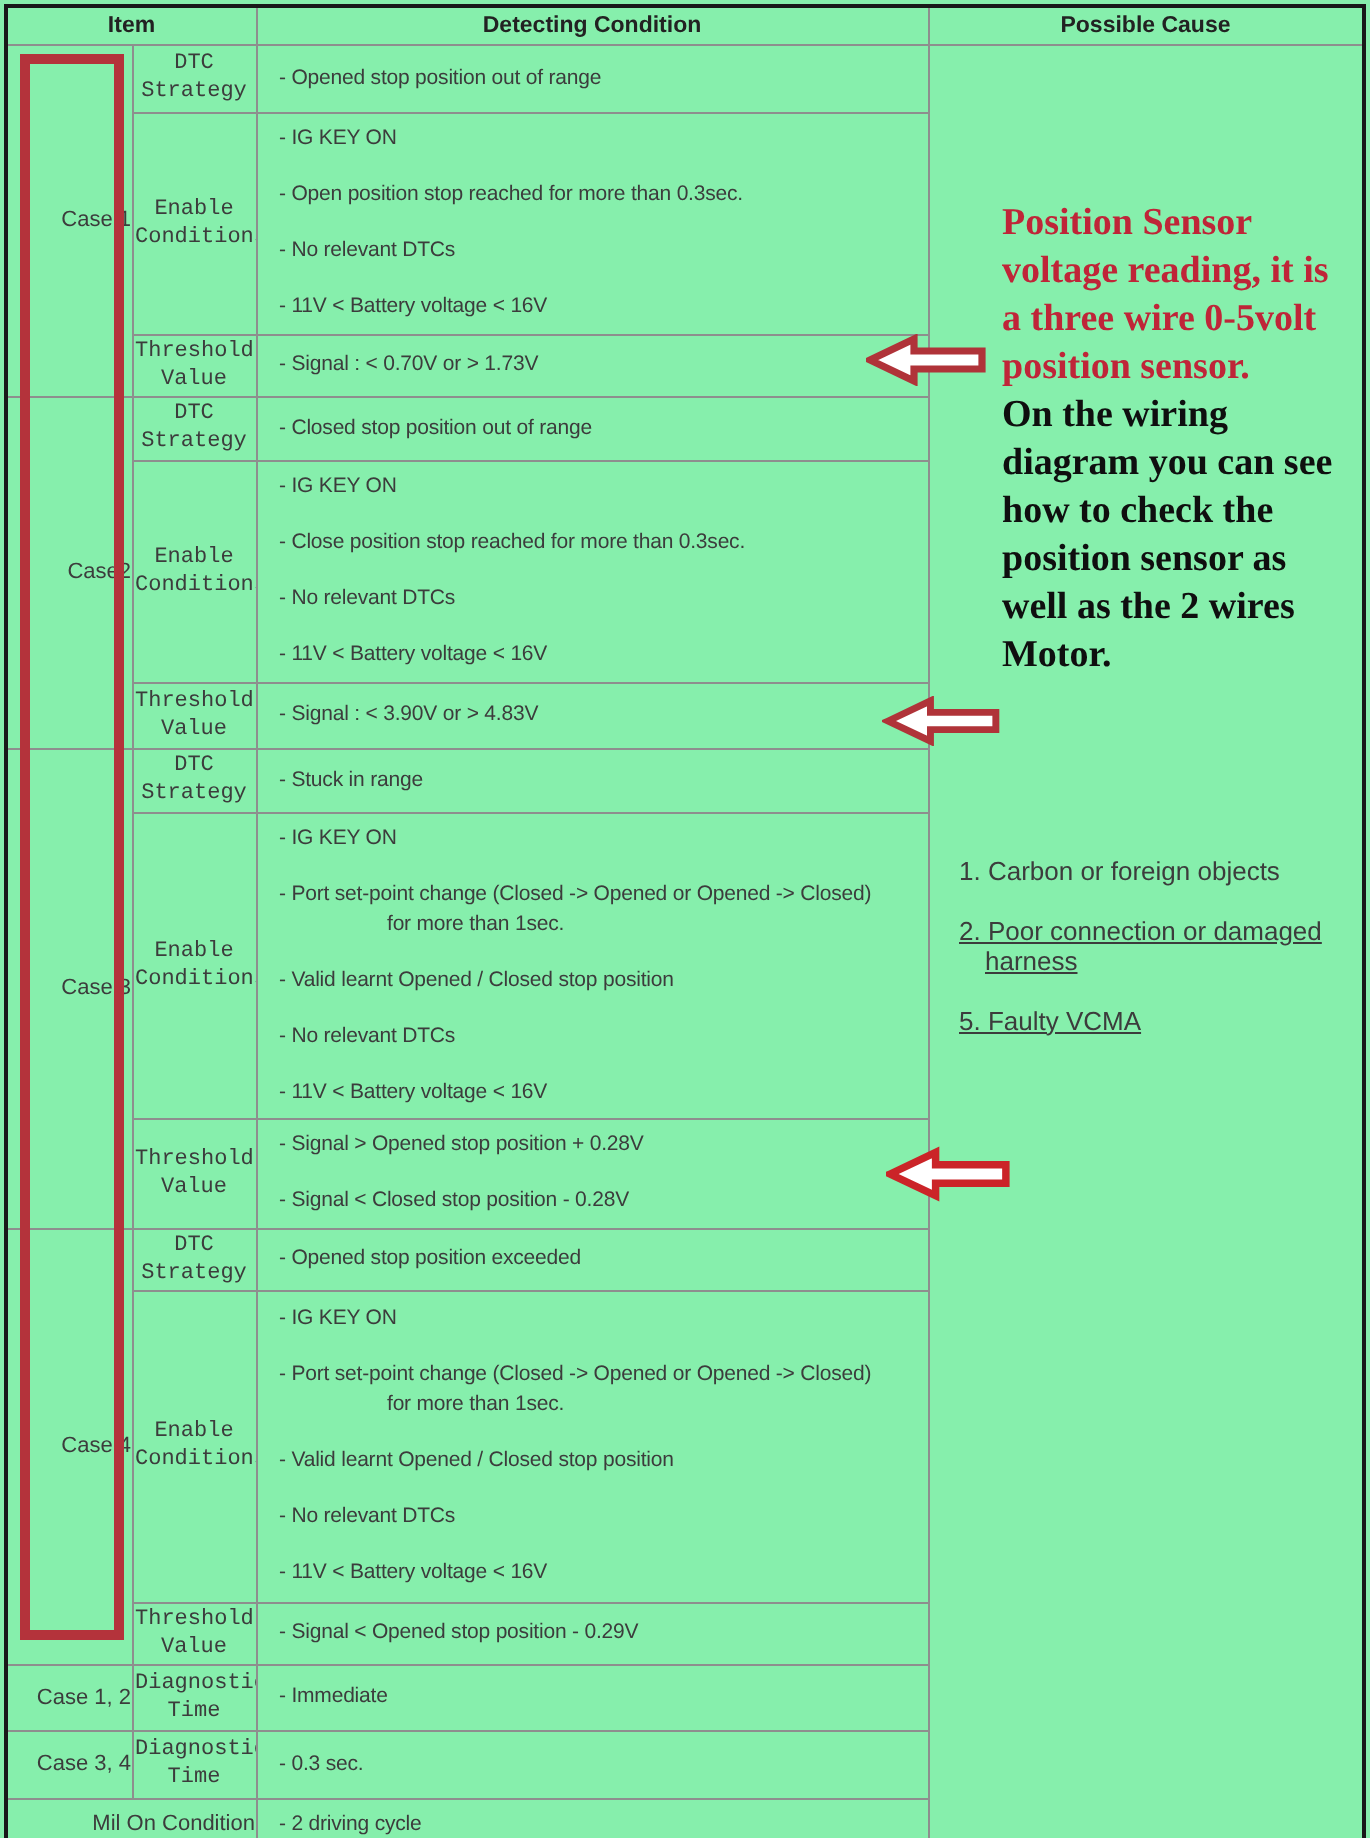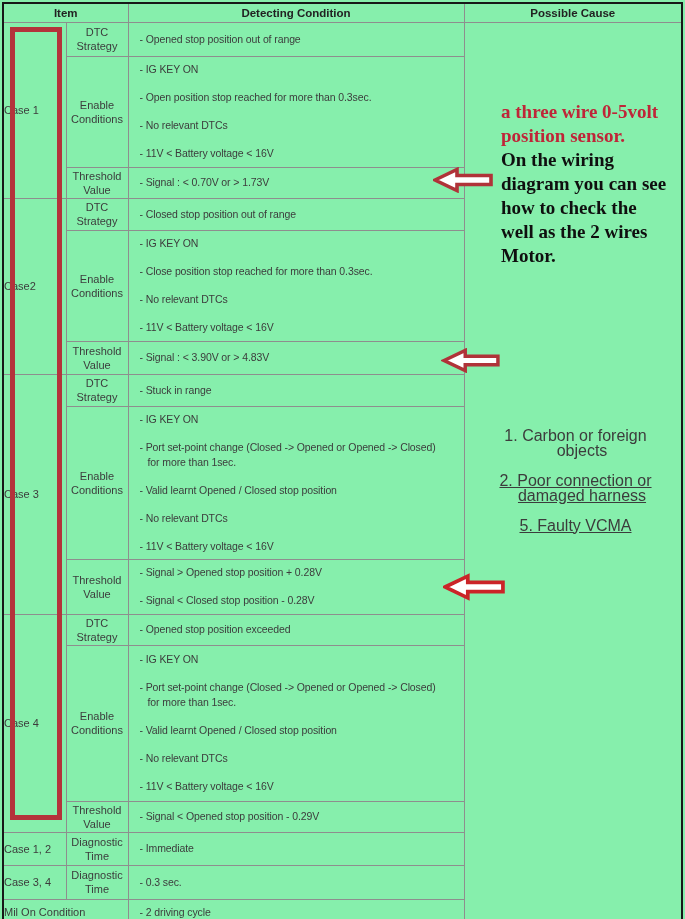--- a/index.html
+++ b/index.html
@@ -2,29 +2,29 @@
 <html style="--red-box: #b4333b; --arrow: #b03339; --arrow-bright: #cb2428; --annotation-red: #bf2538;"><head>
 <meta charset="utf-8">
 <style>
   html,body{margin:0;padding:0;background:#fff;}
   .page{position:relative;width:685px;height:919px;background:#86efac;
         font-family:"Liberation Sans",sans-serif;color:#3c3c3c;overflow:hidden;}
   table.diag{position:absolute;left:2px;top:2px;width:679px;height:909px;
         border-collapse:collapse;table-layout:fixed;border:2px solid #181818;}
   td{border:1px solid #8e8e8e;padding:0;font-size:11px;overflow:hidden;}
   .hdr{font-weight:bold;text-align:center;vertical-align:middle;color:#222;font-size:11.5px;}
-  .case-label{text-align:left;vertical-align:middle;}
-  .sub{text-align:center;vertical-align:middle;line-height:14px;padding:1px;}
+  .case-label{text-align:right;vertical-align:middle;}
+  .sub{text-align:center;vertical-align:middle;line-height:14px;padding:1px;font-family:Liberation Mono, monospace;}
   .cond{vertical-align:middle;padding:5px 2px 5px 11px;}
   .cond-line{white-space:nowrap;line-height:15px;font-size:10.5px;letter-spacing:-0.1px;}
   .cond-line + .cond-line{margin-top:13px;}
-  .cond-line.cont{margin-top:0;padding-left:8px;}
+  .cond-line.cont{margin-top:0;padding-left:8px;margin-left:46px;}
   .cause-cell{position:relative;vertical-align:top;}
   .causes{position:absolute;top:405px;left:15px;width:192px;}
-  .cause-item{line-height:15px;padding-left:13px;text-indent:-13px;font-size:16px;text-align:center;}
+  .cause-item{line-height:15px;padding-left:13px;text-indent:-13px;font-size:13px;}
   .cause-item + .cause-item{margin-top:15px;text-decoration:underline;}
   
   .rh{height:19px}.r1{height:34px}.r2{height:111px}.r3{height:31px}
   .r4{height:32px}.r5{height:111px}.r6{height:33px}
   .r7{height:32px}.r8{height:151px}.r9{height:55px}
   .r10{height:31px}.r11{height:156px}.r12{height:31px}
   .r13{height:33px}.r14{height:34px}.r15{height:15px}
   .r15 td{font-size:11px;}
   
   .red-box{position:absolute;left:10px;top:27px;width:52px;height:793px;
@@ -179,25 +179,28 @@
       <td class="cond">
         <div class="cond-line">- 2 driving cycle</div>
       </td>
     </tr>
   </tbody>
     </table>
 
   <div class="red-box"></div>
 
   <div class="annotation">
+    <div class="ann-red">Position Sensor</div>
+    <div class="ann-red">voltage reading, it is</div>
     <div class="ann-red">a three wire 0-5volt</div>
     <div class="ann-red">position sensor.</div>
     <div class="ann-black">On the wiring</div>
     <div class="ann-black">diagram you can see</div>
     <div class="ann-black">how to check the</div>
+    <div class="ann-black">position sensor as</div>
     <div class="ann-black">well as the 2 wires</div>
     <div class="ann-black">Motor.</div>
   </div>
 
   <svg class="arrow" style="left:433px;top:167px" width="60" height="26" viewBox="0 0 60 26">
     <polygon points="2,13 24,2.5 24,8.5 58,8.5 58,17.5 24,17.5 24,23.5" fill="#ffffff" stroke="var(--arrow,#b03339)" stroke-width="3.6" stroke-linejoin="miter"></polygon>
   </svg>
   <svg class="arrow" style="left:441px;top:348px" width="60" height="25" viewBox="0 0 60 26">
     <polygon points="2,13 24,2.5 24,8.5 58,8.5 58,17.5 24,17.5 24,23.5" fill="#ffffff" stroke="var(--arrow,#b03339)" stroke-width="3.6" stroke-linejoin="miter"></polygon>
   </svg>

